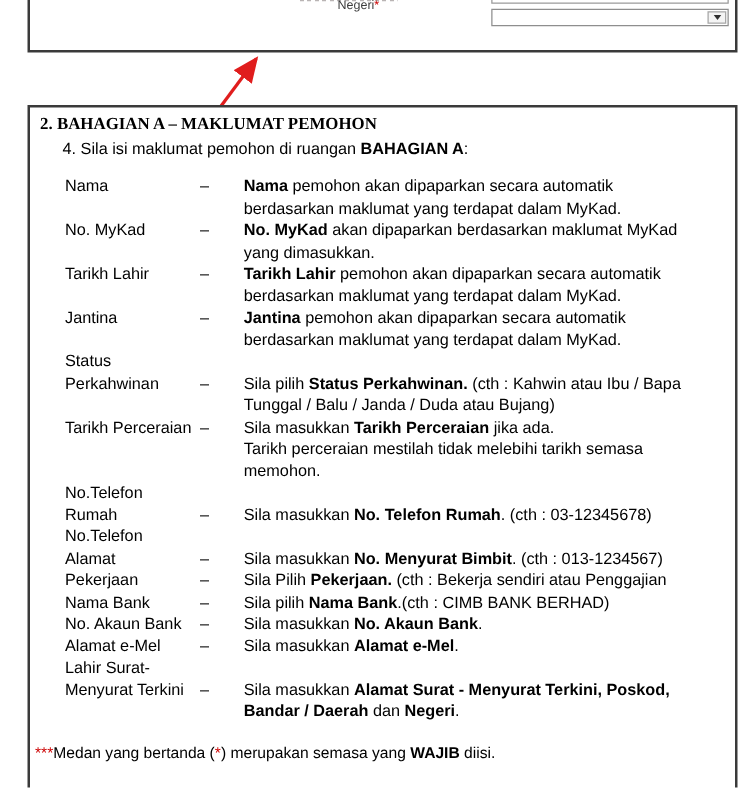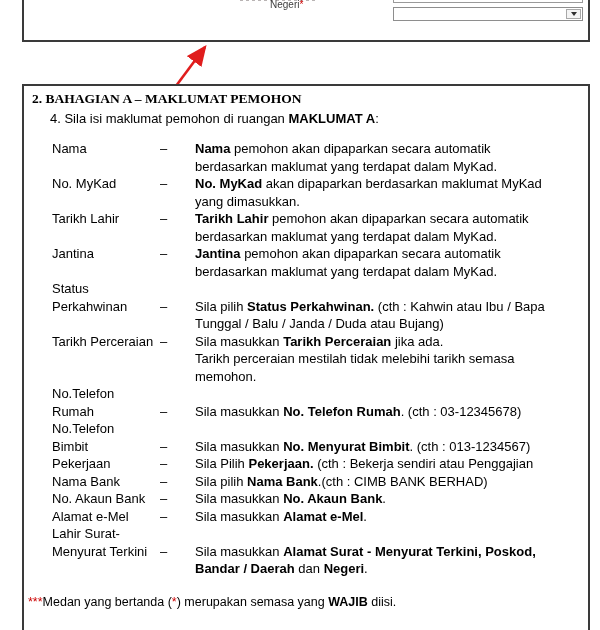--- a/index.html
+++ b/index.html
@@ -58,21 +58,21 @@
   <defs>
     <marker id="ah" markerWidth="9" markerHeight="8" refX="7" refY="3.5" orient="auto">
       <path d="M0,0 L8,3.5 L0,7 z" fill="#e01d1d"></path>
     </marker>
   </defs>
   <line x1="8" y1="50" x2="40" y2="7" stroke="#e01d1d" stroke-width="2.6" marker-end="url(#ah)"></line>
 </svg>
 
 <div class="box" id="main-box">
   <div class="heading">2. BAHAGIAN A – MAKLUMAT PEMOHON</div>
-  <div class="instruction"><span>4. Sila isi maklumat pemohon di ruangan </span><span class="b">MAKLUMAT A</span><span>:</span></div>
+  <div class="instruction"><span>4. Sila isi maklumat pemohon di ruangan </span><span class="b">BAHAGIAN A</span><span>:</span></div>
   <div id="rows">
       <div class="row">
         <div class="cell label">Nama</div>
         <div class="cell dash">–</div>
         <div class="cell desc"><span class="b">Nama</span><span> pemohon akan dipaparkan secara automatik</span></div>
         <div class="cell label"></div>
         <div class="cell dash"></div>
         <div class="cell desc"><span>berdasarkan maklumat yang terdapat dalam MyKad.</span></div>
       </div>
       <div class="row">
@@ -126,21 +126,21 @@
         <div class="cell dash"></div>
         <div class="cell desc"></div>
         <div class="cell label">Rumah</div>
         <div class="cell dash">–</div>
         <div class="cell desc"><span>Sila masukkan </span><span class="b">No. Telefon Rumah</span><span>. (cth : 03-12345678)</span></div>
       </div>
       <div class="row">
         <div class="cell label">No.Telefon</div>
         <div class="cell dash"></div>
         <div class="cell desc"></div>
-        <div class="cell label">Bimbit</div>
+        <div class="cell label">Alamat</div>
         <div class="cell dash">–</div>
         <div class="cell desc"><span>Sila masukkan </span><span class="b">No. Menyurat Bimbit</span><span>. (cth : 013-1234567)</span></div>
       </div>
       <div class="row">
         <div class="cell label">Pekerjaan</div>
         <div class="cell dash">–</div>
         <div class="cell desc"><span>Sila Pilih </span><span class="b">Pekerjaan.</span><span> (cth : Bekerja sendiri atau Penggajian</span></div>
         <div class="cell label"></div>
         <div class="cell dash"></div>
       </div>

